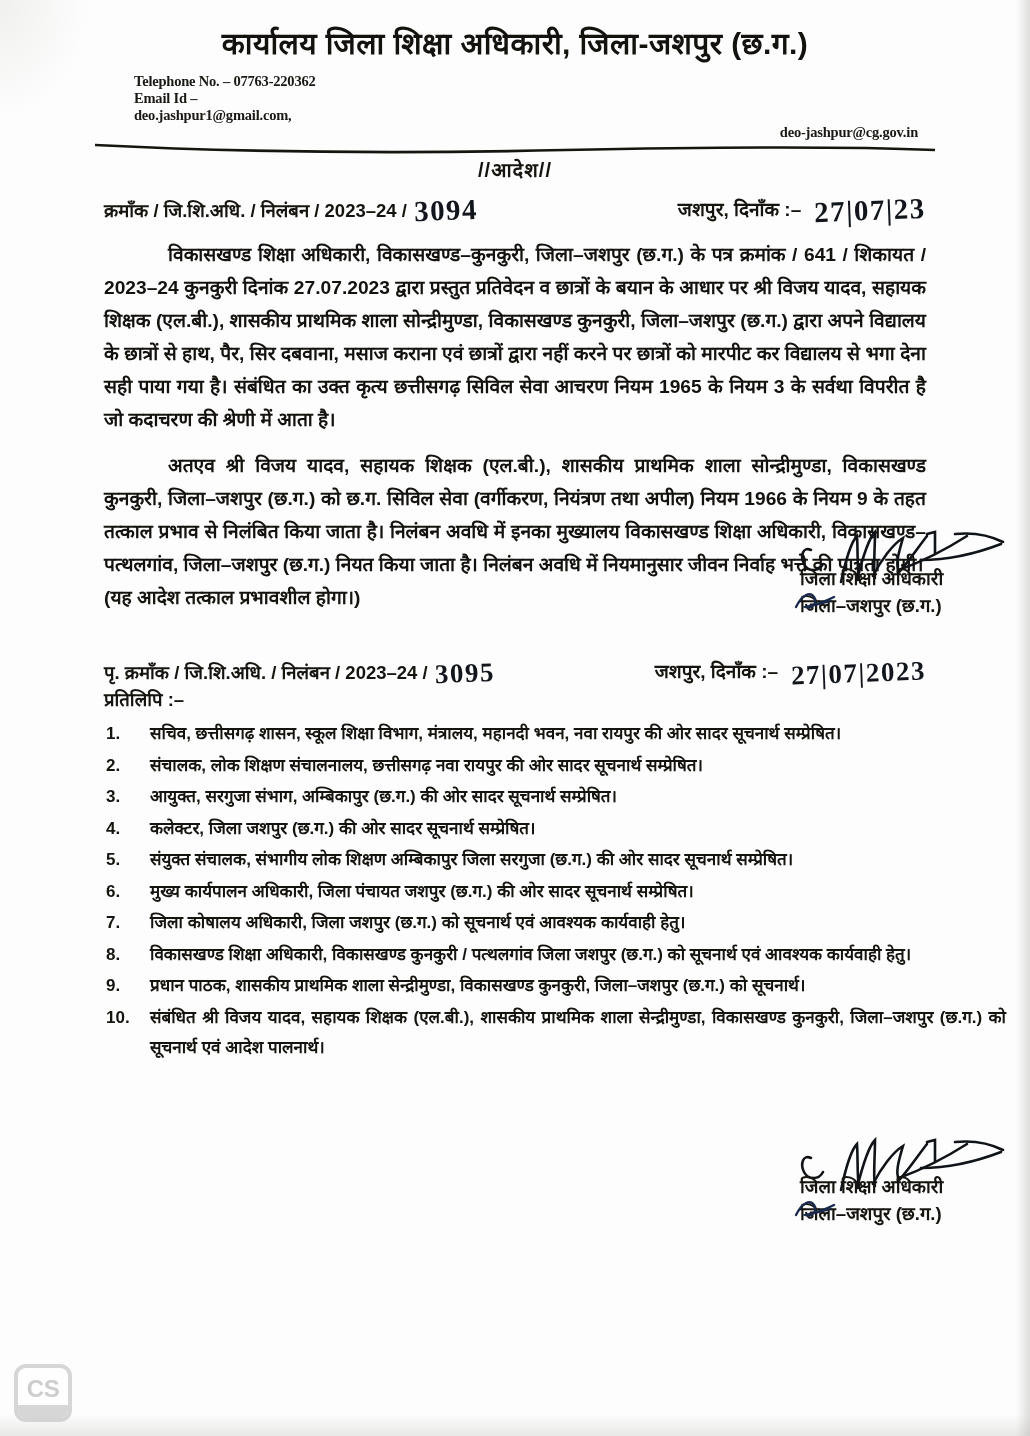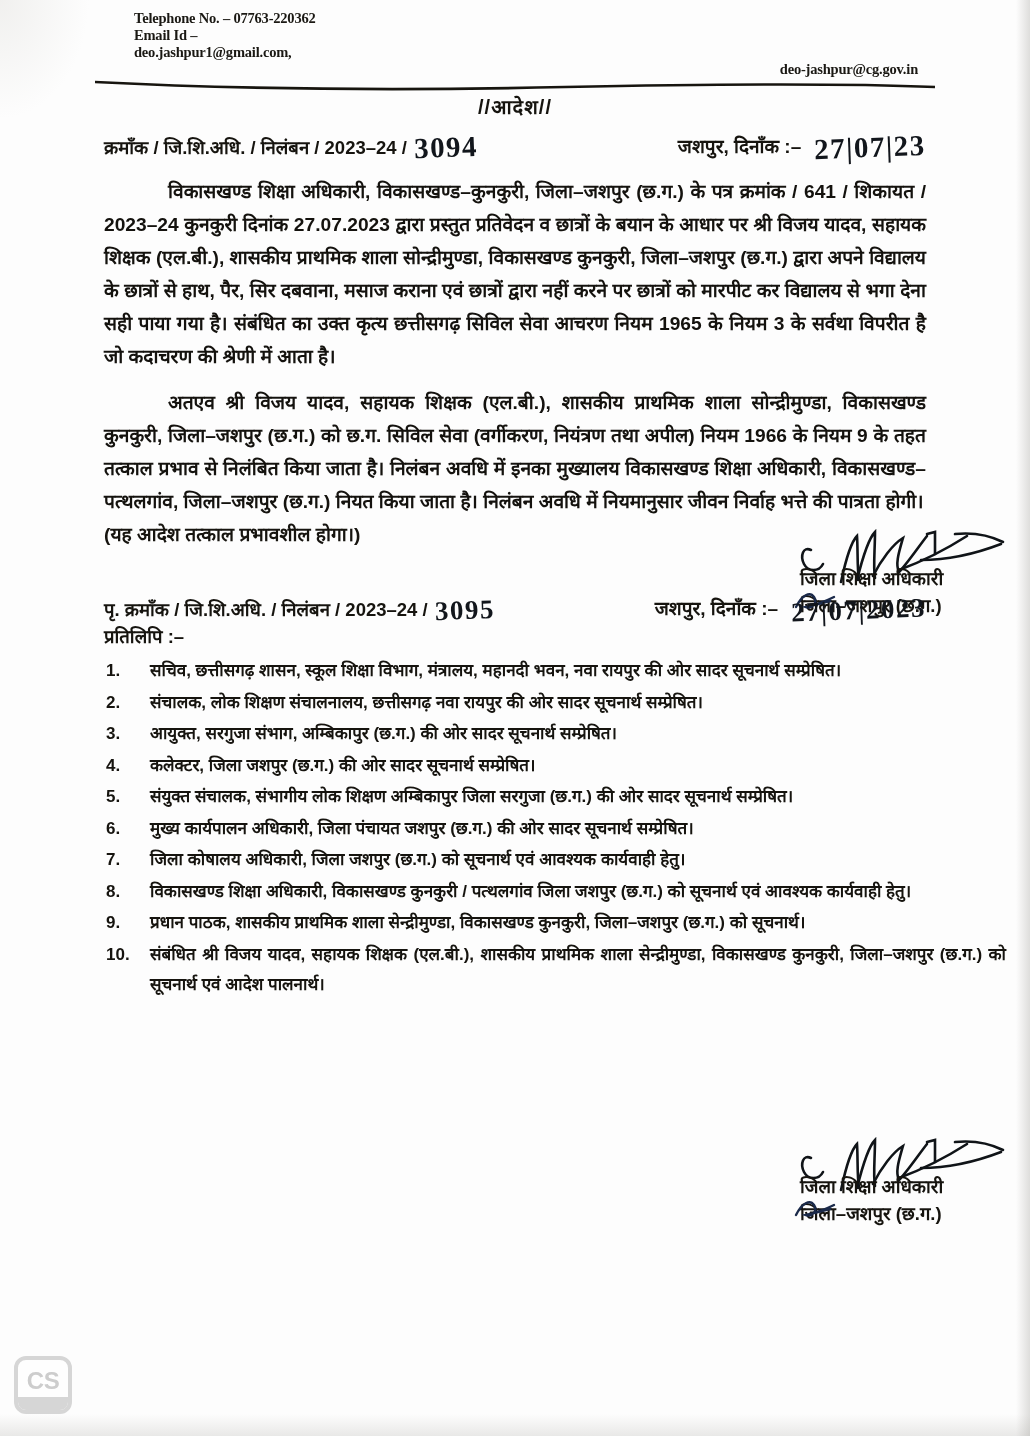--- a/index.html
+++ b/index.html
@@ -161,21 +161,21 @@
     top: 0;
     width: 40px;
     text-align: left;
     font-weight: 600;
   }
 
   
   .cam {
     position: absolute;
     left: 14px;
-    bottom: 22px;
+    bottom: 14px;
     display: flex;
     align-items: center;
     opacity: .75;
   }
   .cam-badge {
     width: 58px; height: 58px;
     border: 4px solid #c9c9c9;
     border-radius: 12px;
     position: relative;
     box-sizing: border-box;
@@ -210,20 +210,21 @@
 </style>
 </head>
 <body>
 
 <div id="page">
 
   <div class="scan-shadow-topleft"></div>
   <div class="scan-shadow-right"></div>
   <div class="scan-shadow-bottom"></div>
 
+  <div class="office-title">कार्यालय जिला शिक्षा अधिकारी, जिला-जशपुर (छ.ग.)</div>
 
   <div class="contact-row">
     <span class="tel">Telephone No. – 07763-220362</span>
     <span class="emaillabel">Email Id –</span>
     <span class="mail1">deo.jashpur1@gmail.com,</span>
     <span class="mail2">deo-jashpur@cg.gov.in</span>
   </div>
 
   <div class="rule-wrap">
     <svg viewBox="0 0 840 14" preserveAspectRatio="none" aria-hidden="true">

